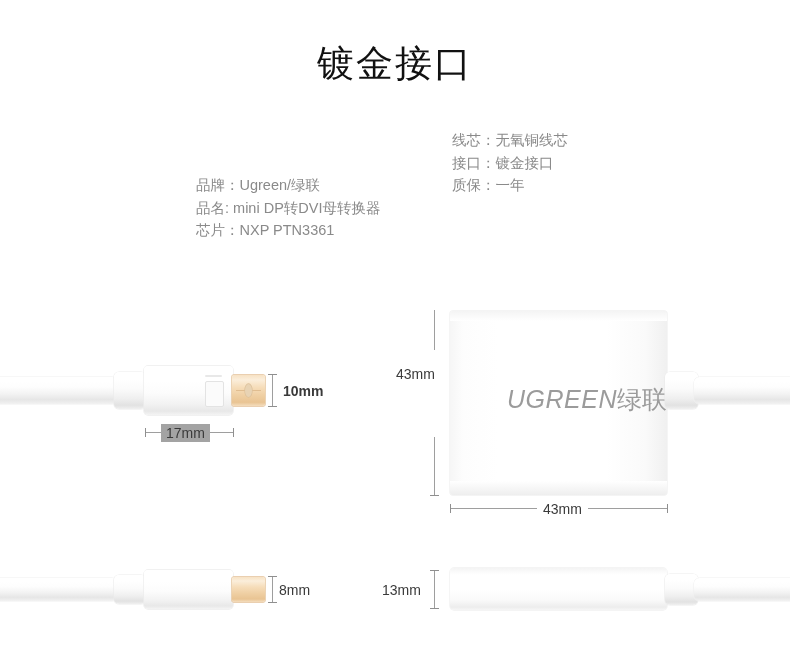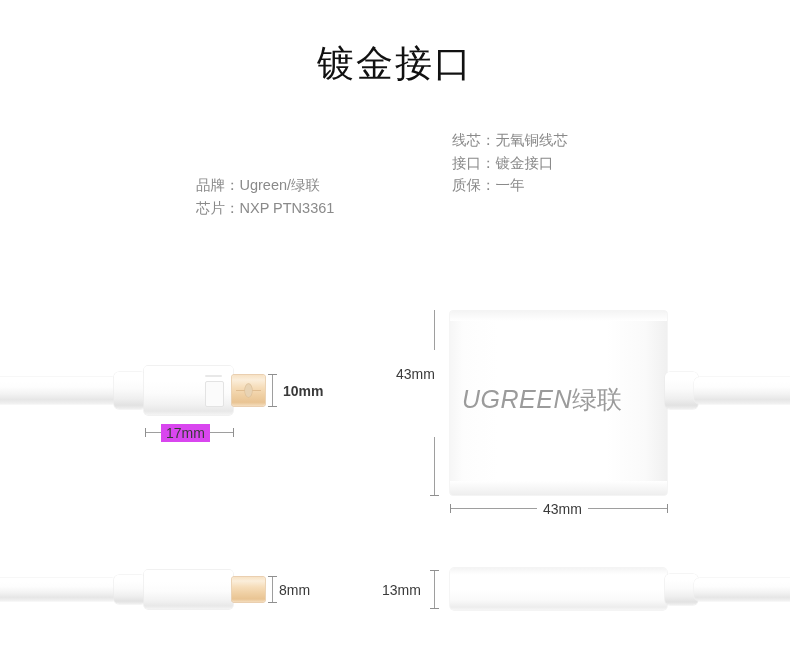--- a/index.html
+++ b/index.html
@@ -126,24 +126,24 @@
   }
   #adapter-body-bottom-edge {
     position: absolute;
     left: 0; bottom: 0;
     width: 100%; height: 14px;
     background: linear-gradient(to top, #eeeeee, #ffffff);
     border-radius: 0 0 3px 3px;
   }
   #brand-logo {
     position: absolute;
-    left: 12px;
+    left: 0;
     top: 74px;
     width: 217px;
-    text-align: left;
+    text-align: right;
     font-size: 25px;
     line-height: 28px;
     color: #9b9b9b;
     font-style: italic;
     letter-spacing: 0.5px;
     white-space: nowrap;
   }
   #brand-logo .cn {
     font-style: normal;
     letter-spacing: 0;
@@ -194,20 +194,21 @@
     background: #8f8f8f;
   }
 </style>
 </head>
 <body>
 
 <div id="page-title">镀金接口</div>
 
 <div id="spec-col-left" class="spec-col">
   <span class="spec-line">品牌：Ugreen/绿联</span>
+  <span class="spec-line">品名: mini DP转DVI母转换器</span>
   <span class="spec-line">芯片：NXP PTN3361</span>
 </div>
 
 <div id="spec-col-right" class="spec-col">
   <span class="spec-line">线芯：无氧铜线芯</span>
   <span class="spec-line">接口：镀金接口</span>
   <span class="spec-line">质保：一年</span>
 </div>
 
 <div class="fig">
@@ -226,21 +227,21 @@
 </div>
 
 <div class="dim-line-v" style="left:272px; top:374px; height:33px;"></div>
 <div class="dim-cap-h" style="left:268px; top:374px;"></div>
 <div class="dim-cap-h" style="left:268px; top:406px;"></div>
 <div class="dim-label" style="left:283px; top:382px;font-weight:bold;">10mm</div>
 
 <div class="dim-line-h" style="left:145px; top:432px; width:89px;"></div>
 <div class="dim-cap-v" style="left:145px; top:428px;"></div>
 <div class="dim-cap-v" style="left:233px; top:428px;"></div>
-<div class="dim-label" style="left:161px; top:424px; background:#d946ef; padding:0 5px;">17mm</div>
+<div class="dim-label" style="left:161px; top:424px; background:#a3a3a3; padding:0 5px;">17mm</div>
 
 <div id="adapter-body">
   <div id="adapter-body-top-edge"></div>
   <div id="adapter-body-bottom-edge"></div>
   <div id="brand-logo">
     <span>UGREEN</span><span class="cn">绿联</span>
   </div>
 </div>
 
 <div class="sleeve" style="left:665px; top:372px; width:33px; height:37px;"></div>

